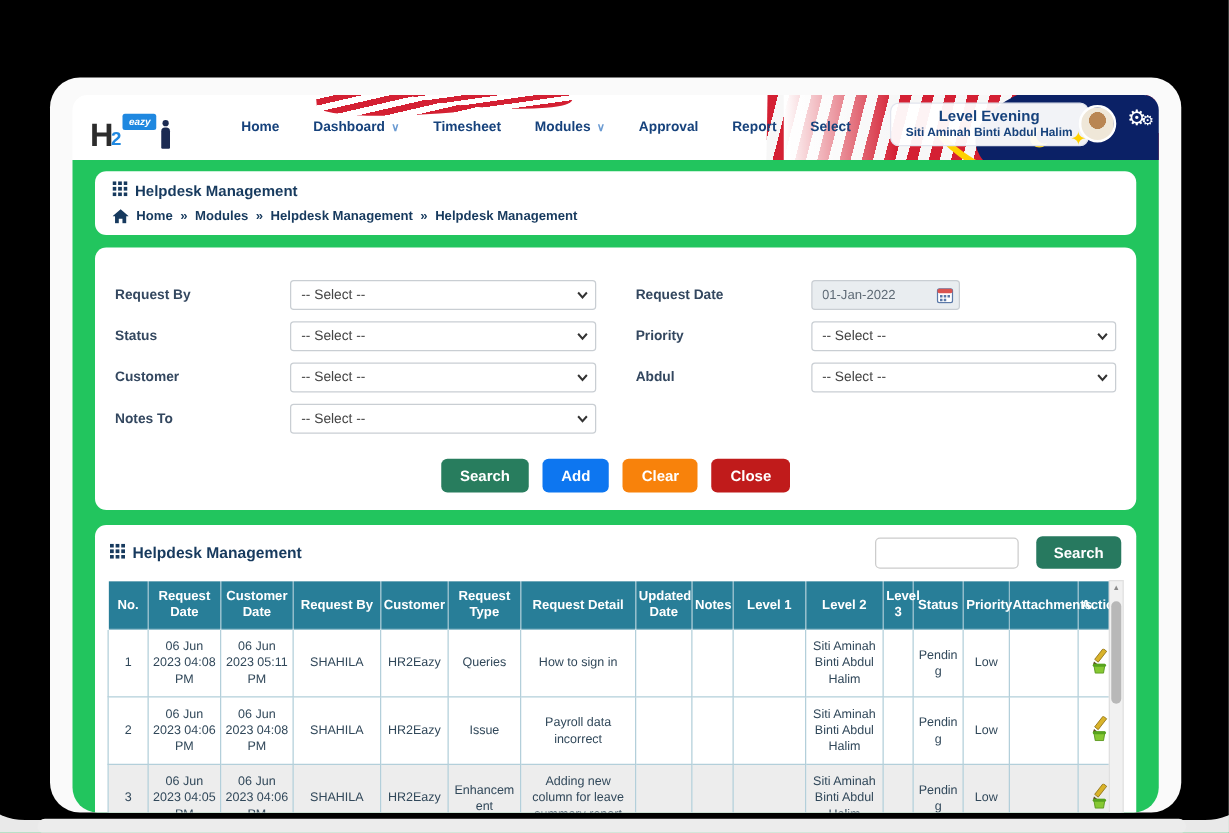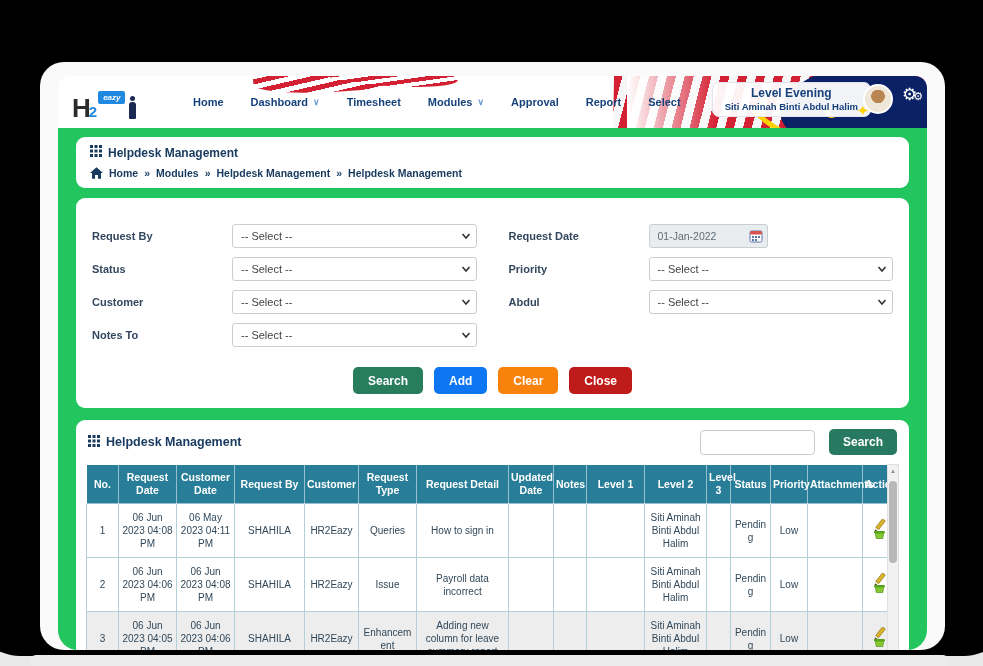--- a/index.html
+++ b/index.html
@@ -374,21 +374,21 @@
                   <th>Status</th>
                   <th>Priority</th>
                   <th>Attachments</th>
                   <th>Action</th>
                 </tr>
               </thead>
             <tbody id="tbody">
                 <tr>
                   <td>1</td>
                   <td>06 Jun 2023 04:08 PM</td>
-                  <td>06 May 2023 04:11 PM</td>
+                  <td>06 Jun 2023 05:11 PM</td>
                   <td>SHAHILA</td>
                   <td>HR2Eazy</td>
                   <td>Queries</td>
                   <td>How to sign in</td>
                   <td></td>
                   <td></td>
                   <td></td>
                   <td>Siti Aminah Binti Abdul Halim</td>
                   <td></td>
                   <td>Pending</td>

